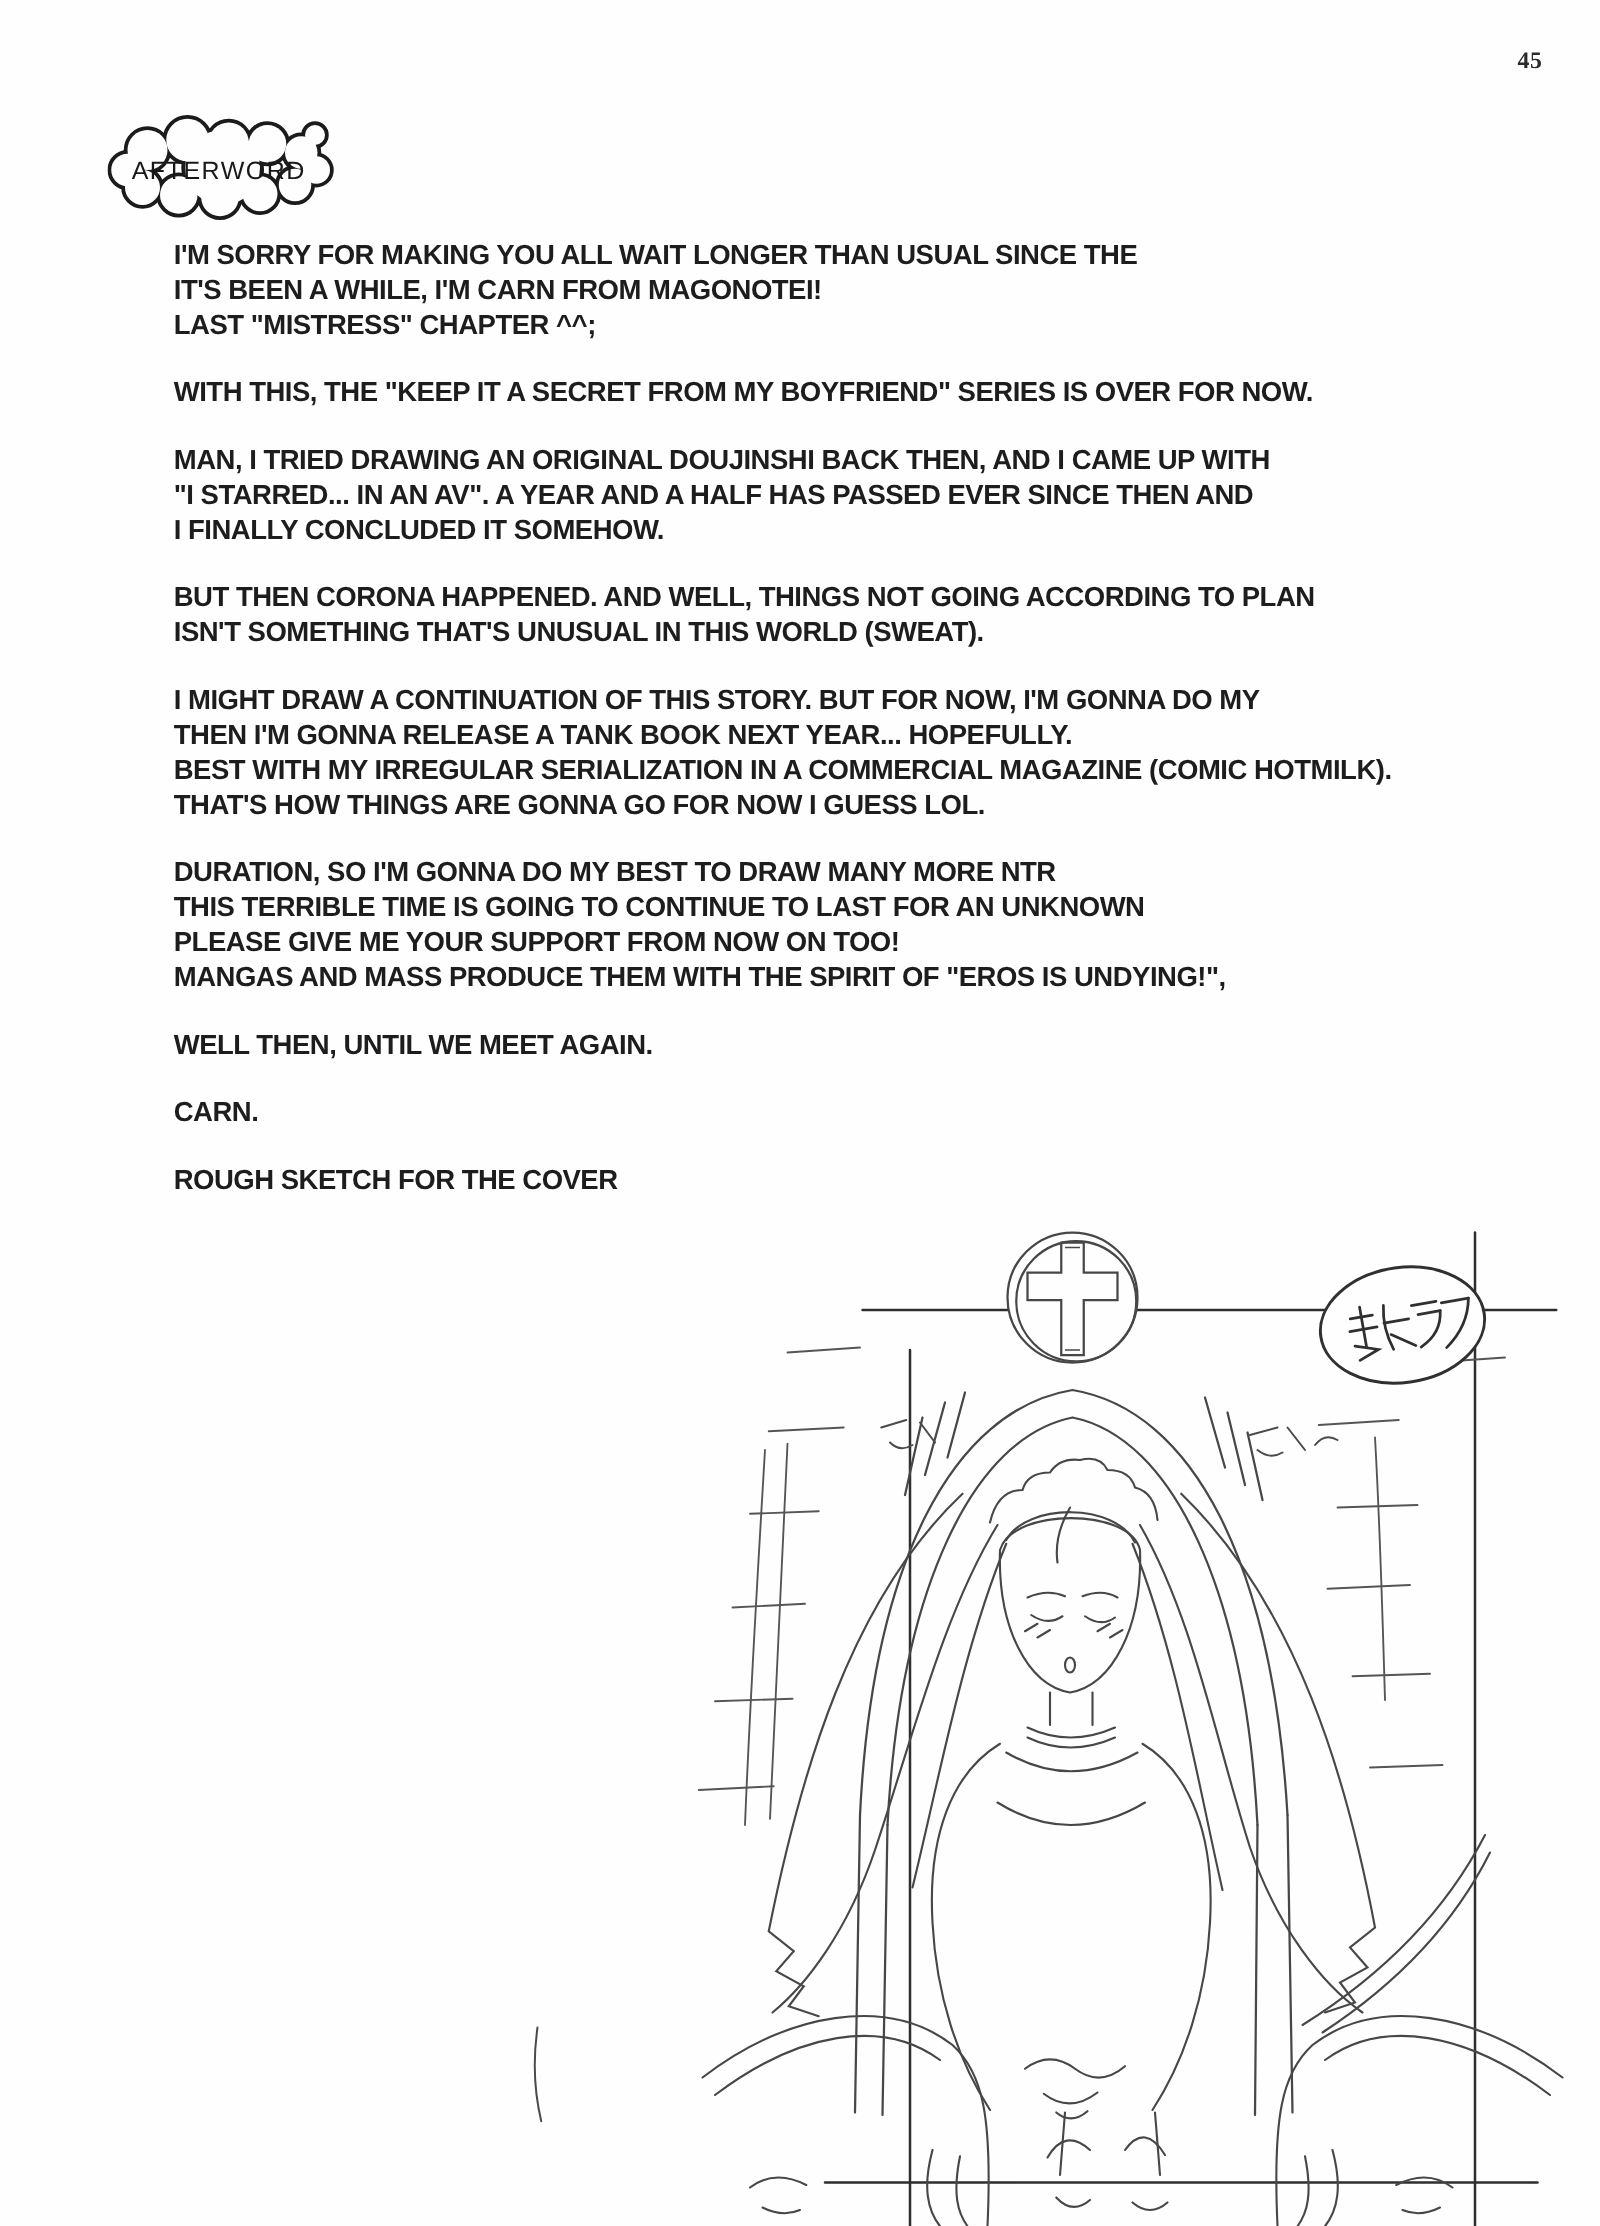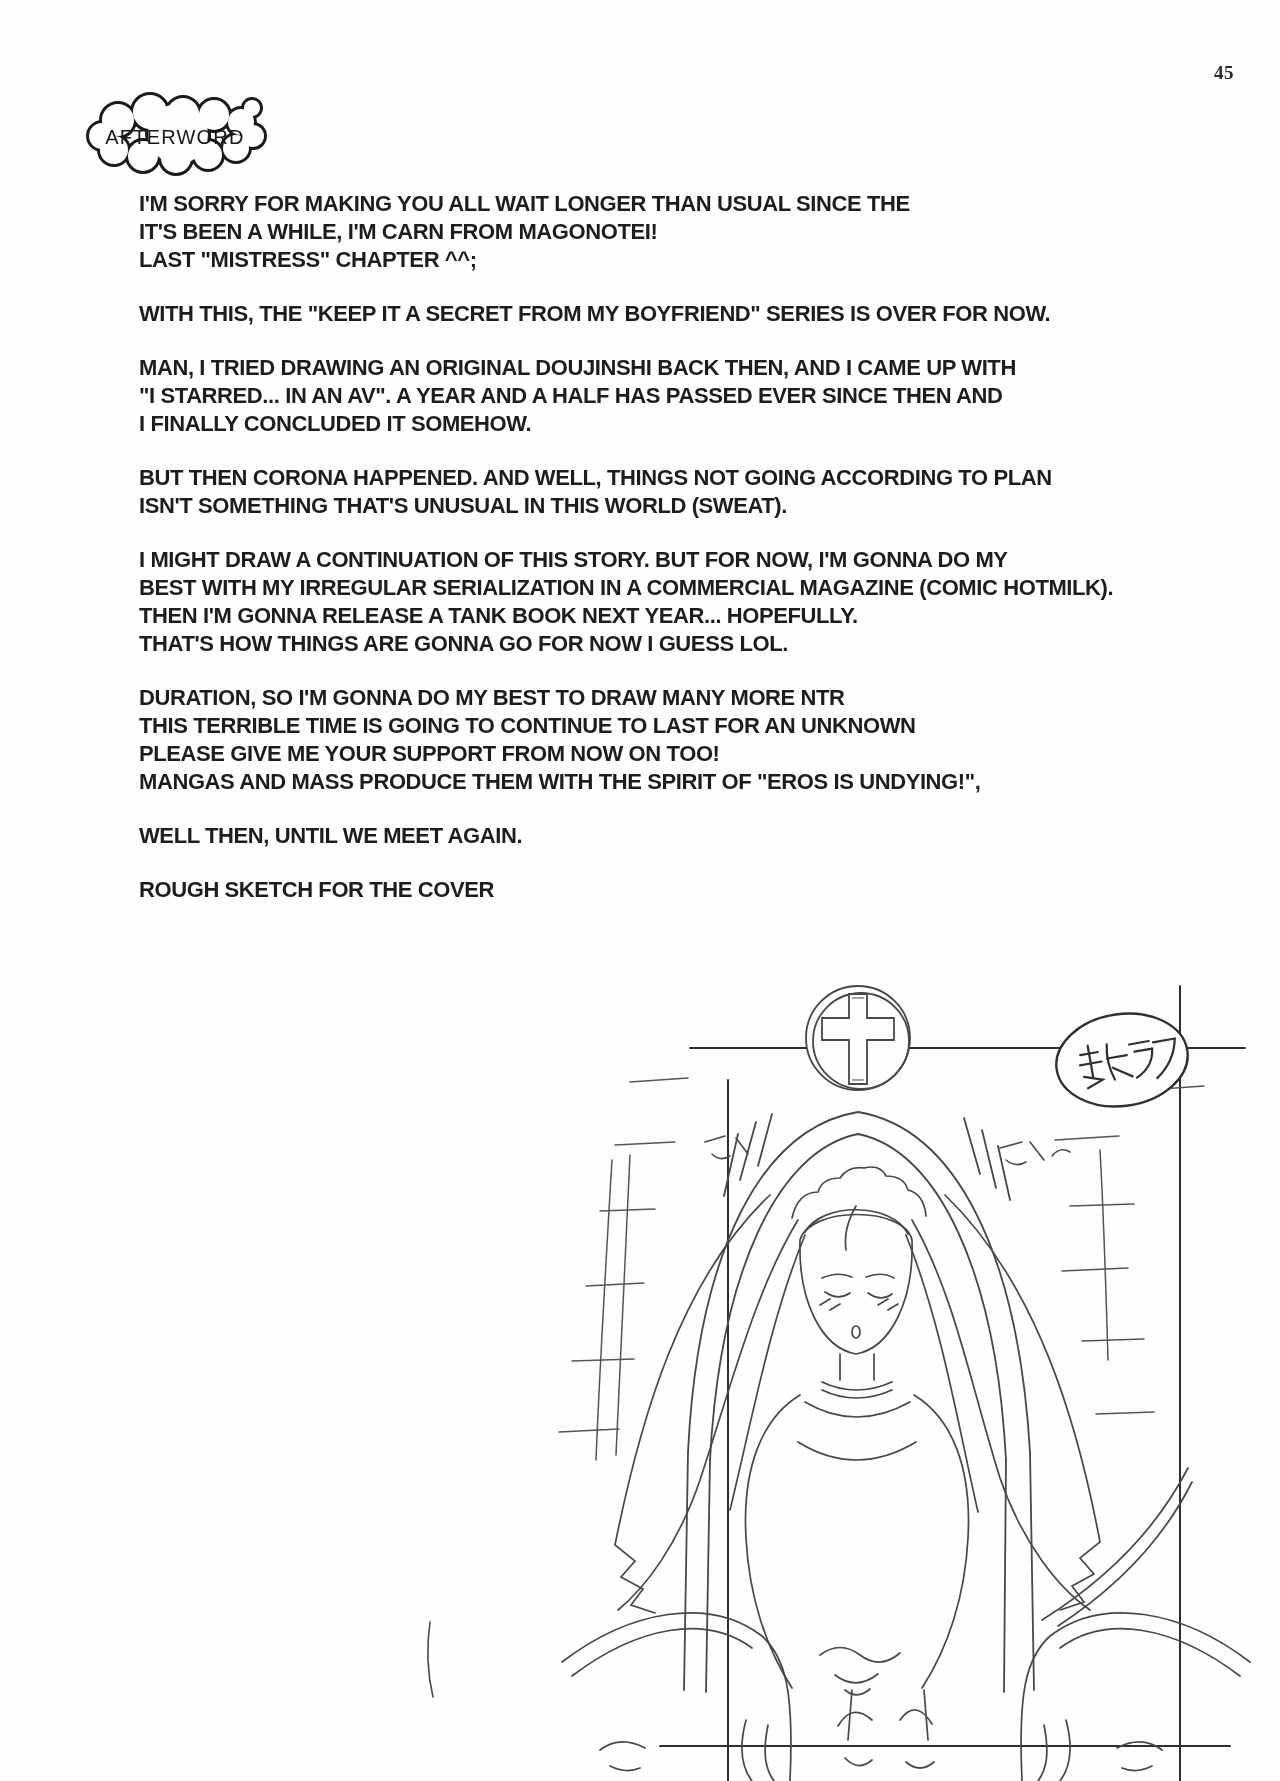--- a/index.html
+++ b/index.html
@@ -4,21 +4,21 @@
 <style>
   html,body{margin:0;padding:0;}
   body{
     width:1280px;height:1781px;position:relative;overflow:hidden;
     background:#fefefe;
     font-family:"Liberation Sans", sans-serif;
   }
   .page-number{
     position:absolute;top:38px;left:1214px;
     font-family:"Liberation Serif", serif;
-    font-size:19px;font-weight:700;color:#2b2b2b;letter-spacing:0.5px;margin-top:24px;
+    font-size:19px;font-weight:700;color:#2b2b2b;letter-spacing:0.5px;
   }
   
   .badge{position:absolute;left:86px;top:84px;width:190px;height:110px;}
   .badge svg{position:absolute;left:0;top:0;}
   .badge .label{
     position:absolute;left:0;top:0;width:178px;height:102px;
     display:flex;align-items:center;justify-content:center;
     font-size:20px;font-weight:400;color:#181818;letter-spacing:1.2px;
     padding-top:2px;
   }
@@ -90,32 +90,35 @@
     <div class="line">MAN, I TRIED DRAWING AN ORIGINAL DOUJINSHI BACK THEN, AND I CAME UP WITH</div>
     <div class="line">"I STARRED... IN AN AV". A YEAR AND A HALF HAS PASSED EVER SINCE THEN AND</div>
     <div class="line">I FINALLY CONCLUDED IT SOMEHOW.</div>
   </div>
   <div class="para">
     <div class="line">BUT THEN CORONA HAPPENED. AND WELL, THINGS NOT GOING ACCORDING TO PLAN</div>
     <div class="line">ISN'T SOMETHING THAT'S UNUSUAL IN THIS WORLD (SWEAT).</div>
   </div>
   <div class="para">
     <div class="line">I MIGHT DRAW A CONTINUATION OF THIS STORY. BUT FOR NOW, I'M GONNA DO MY</div>
+    <div class="line">THEN I'M GONNA RELEASE A TANK BOOK NEXT YEAR... HOPEFULLY.</div>
     <div class="line">BEST WITH MY IRREGULAR SERIALIZATION IN A COMMERCIAL MAGAZINE (COMIC HOTMILK).</div>
-    <div class="line">THEN I'M GONNA RELEASE A TANK BOOK NEXT YEAR... HOPEFULLY.</div>
     <div class="line">THAT'S HOW THINGS ARE GONNA GO FOR NOW I GUESS LOL.</div>
   </div>
   <div class="para">
     <div class="line">DURATION, SO I'M GONNA DO MY BEST TO DRAW MANY MORE NTR</div>
     <div class="line">THIS TERRIBLE TIME IS GOING TO CONTINUE TO LAST FOR AN UNKNOWN</div>
     <div class="line">PLEASE GIVE ME YOUR SUPPORT FROM NOW ON TOO!</div>
     <div class="line">MANGAS AND MASS PRODUCE THEM WITH THE SPIRIT OF "EROS IS UNDYING!",</div>
   </div>
   <div class="para">
     <div class="line">WELL THEN, UNTIL WE MEET AGAIN.</div>
+  </div>
+  <div class="para">
+    <div class="line">CARN.</div>
   </div>
   <div class="para">
     <div class="line">ROUGH SKETCH FOR THE COVER</div>
   </div>
 </div>
 
 <div class="sketch">
   <svg width="980" height="861" viewBox="0 0 980 861">
 
     <g stroke="#2e2e2e" stroke-width="2" fill="none" stroke-linecap="round">

